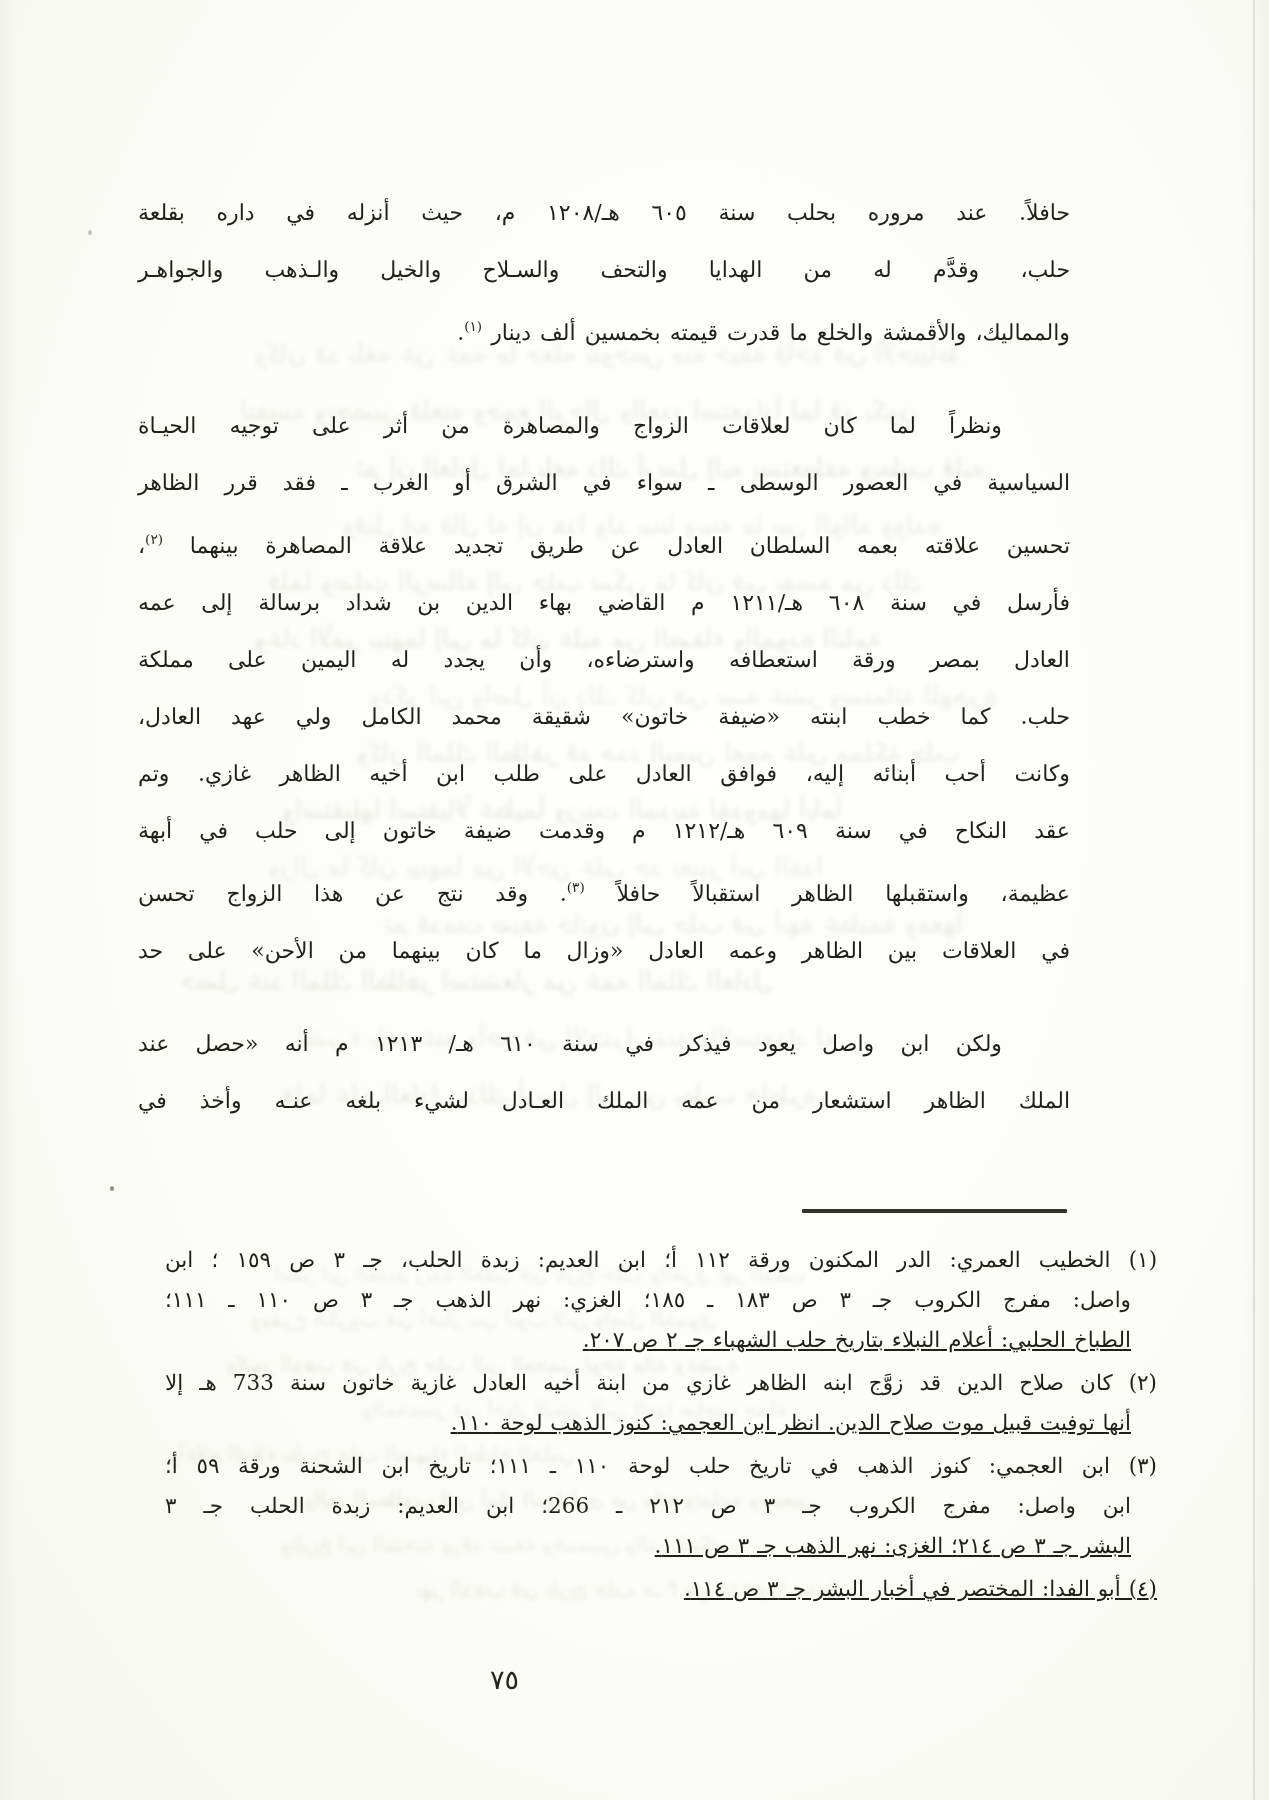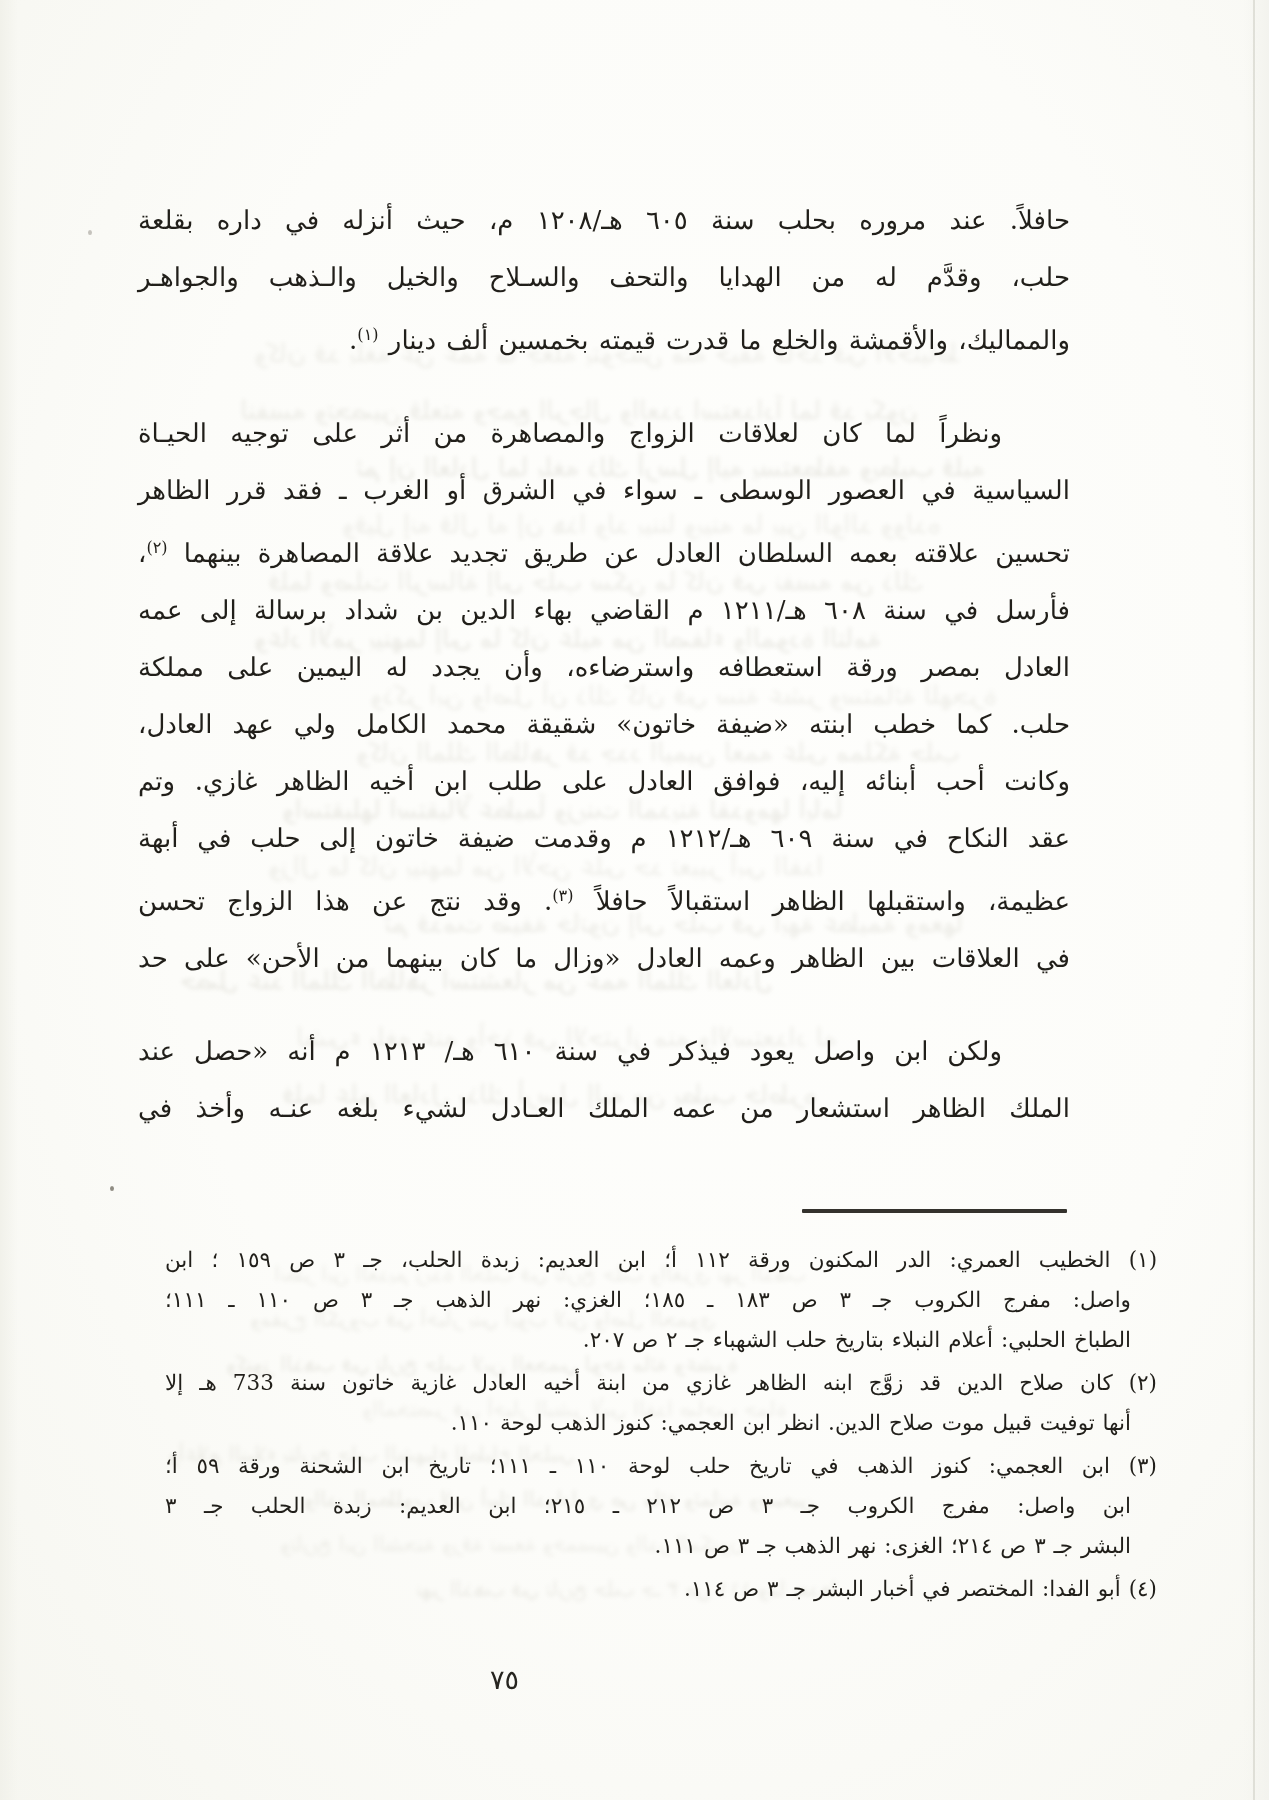--- a/index.html
+++ b/index.html
@@ -29,23 +29,23 @@
   .bl{
     position:absolute;
     direction:rtl;white-space:nowrap;overflow:hidden;
     transform:scaleX(-1);
     filter:blur(2px);
     color:#8f8b76;opacity:.15;
   }
 
   
   .body{
-    position:absolute;top:192px;right:199px;width:932px;
+    position:absolute;top:184px;right:199px;width:932px;
     direction:rtl;
-    font-size:26px;line-height:57px;
+    font-size:22px;line-height:57px;
     word-spacing:2px;
   }
   .para + .para{margin-top:36px;}
   .line{text-align:justify;}
   .line.just{text-align-last:justify;text-justify:inter-word;}
   .line.end{text-align:left;text-align-last:right;}
   .line.fi{padding-right:68px;}
   .fnref{
     font-size:.62em;
     vertical-align:9px;
@@ -61,21 +61,21 @@
   
   .footnotes{
     position:absolute;top:1240px;right:112px;width:1008px;
     direction:rtl;
     font-size:21.5px;line-height:40px;
     word-spacing:1px;
   }
   .fn + .fn{margin-top:3px;}
   .fline{text-align:justify;margin-left:16px;}
   .fline.just{text-align-last:justify;text-justify:inter-word;}
-  .fline.end{text-align:right;text-align-last:right;}
+  .fline.end{text-align:right;text-align-last:right;text-decoration:underline;}
   .fline.ind{padding-right:26px;}
 
   
   .pagenum{
     position:absolute;top:1664px;left:0;width:1009px;
     text-align:center;
     font-size:27px;color:#26241f;
     direction:rtl;
   }
 </style>
@@ -142,21 +142,21 @@
         <div class="fline just">(١) الخطيب العمري: الدر المكنون ورقة ١١٢ أ؛ ابن العديم: زبدة الحلب، جـ ٣ ص ١٥٩ ؛ ابن</div>
         <div class="fline just ind">واصل: مفرج الكروب جـ ٣ ص ١٨٣ ـ ١٨٥؛ الغزي: نهر الذهب جـ ٣ ص ١١٠ ـ ١١١؛</div>
         <div class="fline end ind">الطباخ الحلبي: أعلام النبلاء بتاريخ حلب الشهباء جـ ٢ ص ٢٠٧.</div>
       </div>
       <div class="fn">
         <div class="fline just">(٢) كان صلاح الدين قد زوَّج ابنه الظاهر غازي من ابنة أخيه العادل غازية خاتون سنة 733 هـ إلا</div>
         <div class="fline end ind">أنها توفيت قبيل موت صلاح الدين. انظر ابن العجمي: كنوز الذهب لوحة ١١٠.</div>
       </div>
       <div class="fn">
         <div class="fline just">(٣) ابن العجمي: كنوز الذهب في تاريخ حلب لوحة ١١٠ ـ ١١١؛ تاريخ ابن الشحنة ورقة ٥٩ أ؛</div>
-        <div class="fline just ind">ابن واصل: مفرج الكروب جـ ٣ ص ٢١٢ ـ ٢١٥؛ ابن العديم: زبدة الحلب جـ ٣</div>
+        <div class="fline just ind">ابن واصل: مفرج الكروب جـ ٣ ص ٢١٢ ـ 266؛ ابن العديم: زبدة الحلب جـ ٣</div>
         <div class="fline end ind">البشر جـ ٣ ص ٢١٤؛ الغزى: نهر الذهب جـ ٣ ص ١١١.</div>
       </div>
       <div class="fn">
         <div class="fline end">(٤) أبو الفدا: المختصر في أخبار البشر جـ ٣ ص ١١٤.</div>
       </div>
     </div>
 
   <div class="pagenum">٧٥</div>
 </div>
 

